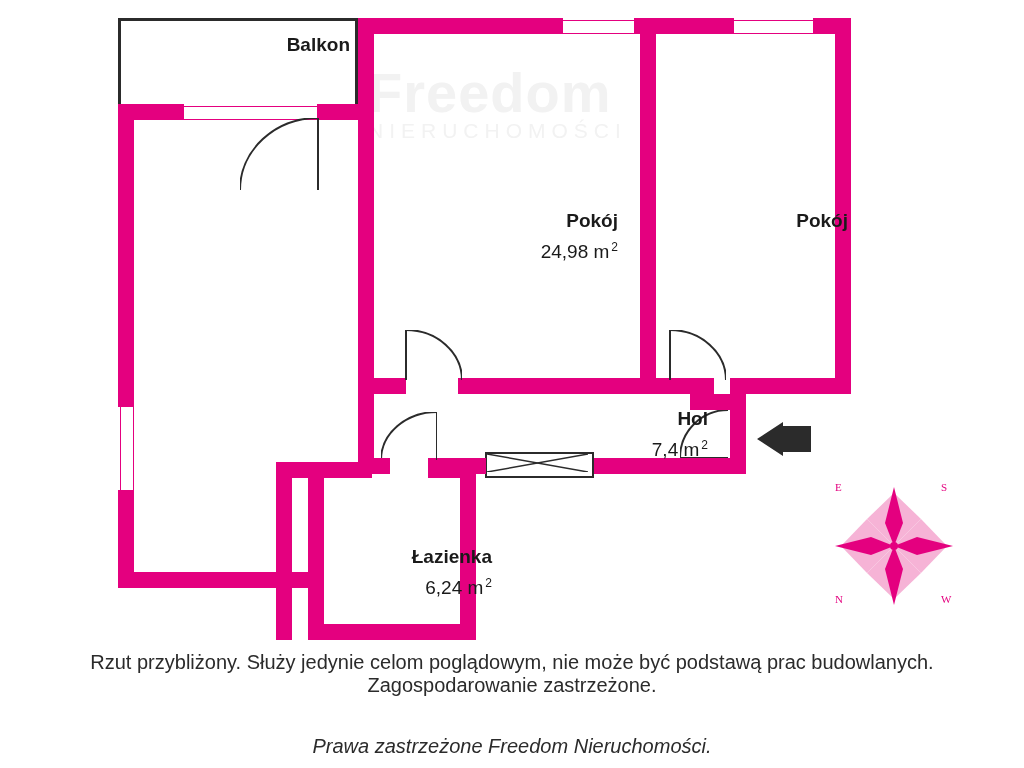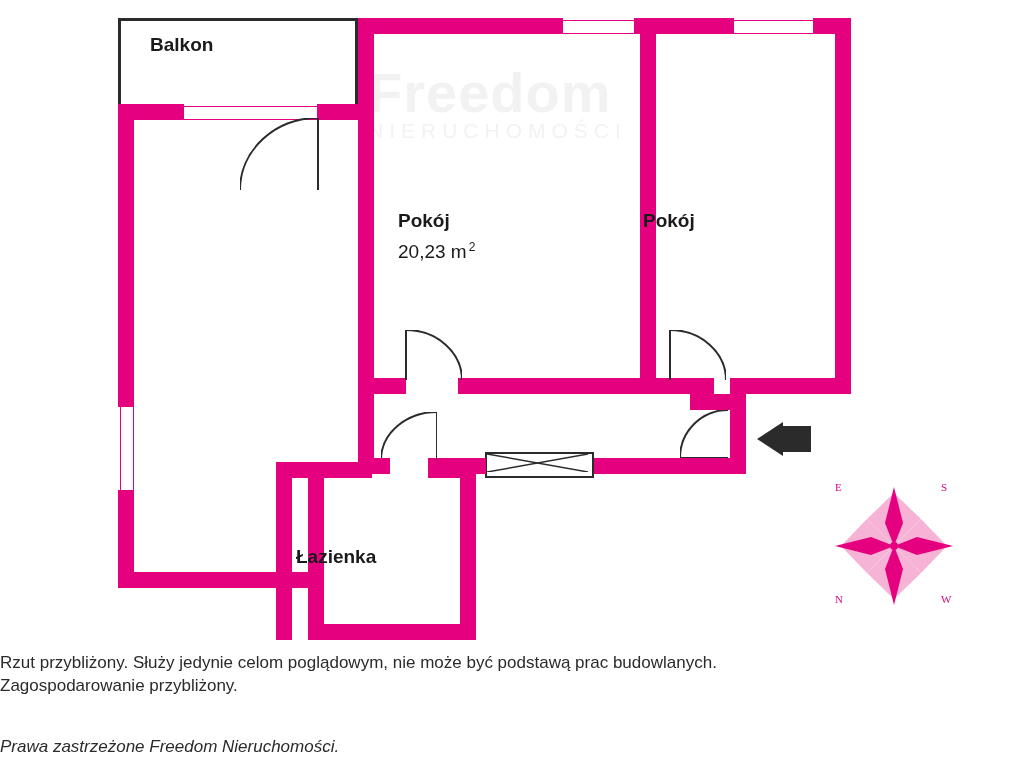--- a/index.html
+++ b/index.html
@@ -19,21 +19,21 @@
     left: 0; top: 0;
     width: 1024px;
     height: 768px;
   }
   .wall {
     position: absolute;
     background: #e4007f;
   }
   .room-label {
     position: absolute;
-    text-align: left;
+    text-align: right;
     color: #1a1a1a;
     font-weight: bold;
     font-size: 19px;
     line-height: 26px;
     white-space: nowrap;
   }
   .room-label .area {
     font-weight: normal;
     font-size: 19px;
   }
@@ -57,22 +57,22 @@
     letter-spacing: 6px;
     margin-top: -6px;
   }
   .door-arc {
     position: absolute;
   }
   .footer {
     position: absolute;
     left: 0;
     width: 1024px;
-    text-align: left;
-    font-size: 17px;
+    text-align: center;
+    font-size: 20px;
     color: #2b2b2b;
     line-height: 21px;
   }
   .compass {
     position: absolute;
   }
   .compass-letter {
     position: absolute;
     font-size: 11px;
     color: #e4007f;
@@ -177,30 +177,35 @@
     <polygon points="54,4 54,30 26,30 26,34 0,17 26,0 26,4" fill="#2b2b2b"></polygon>
   </svg>
 
   <div class="room-label" style="left:150px; top:32px; width:200px;">
     <div>Balkon</div>
   </div>
 
 
   <div class="room-label" style="left:398px; top:208px; width:220px;">
     <div>Pokój</div>
-    <div class="area"><span>20,23 m</span><sup>2</sup></div>
+    <div class="area"><span>24,98 m</span><sup>2</sup></div>
   </div>
 
   <div class="room-label" style="left:643px; top:208px; width:205px;">
     <div>Pokój</div>
   </div>
 
+  <div class="room-label" style="left:548px; top:406px; width:160px;">
+    <div>Hol</div>
+    <div class="area"><span>7,4 m</span><sup>2</sup></div>
+  </div>
 
   <div class="room-label" style="left:296px; top:544px; width:196px;">
     <div>Łazienka</div>
+    <div class="area"><span>6,24 m</span><sup>2</sup></div>
   </div>
 
   <div class="compass" style="left:833px; top:485px; width:122px; height:122px;">
     <svg width="122" height="122" viewBox="0 0 122 122">
 
       <polygon points="61,61 88,34 61,8 34,34" fill="#f6b3d6"></polygon>
       <polygon points="61,61 88,88 114,61 88,34" fill="#f6b3d6"></polygon>
       <polygon points="61,61 34,88 61,114 88,88" fill="#f6b3d6"></polygon>
       <polygon points="61,61 34,34 8,61 34,88" fill="#f6b3d6"></polygon>
 
@@ -212,16 +217,16 @@
       <polygon points="61,61 78,44 96,26 78,44" fill="#e4007f" opacity="0.8"></polygon>
       <circle cx="61" cy="61" r="4" fill="#e4007f"></circle>
     </svg>
     <span class="compass-letter" style="left:2px; top:-4px;">E</span>
     <span class="compass-letter" style="left:108px; top:-4px;">S</span>
     <span class="compass-letter" style="left:2px; top:108px;">N</span>
     <span class="compass-letter" style="left:108px; top:108px;">W</span>
   </div>
 
   <div class="footer" style="top:652px;">Rzut przybliżony. Służy jedynie celom poglądowym, nie może być podstawą prac budowlanych.</div>
-  <div class="footer" style="top:675px;">Zagospodarowanie przybliżony.</div>
+  <div class="footer" style="top:675px;">Zagospodarowanie zastrzeżone.</div>
   <div class="footer" style="top:736px;font-style:italic;">Prawa zastrzeżone Freedom Nieruchomości.</div>
 
 </div>
 
 </body></html>

